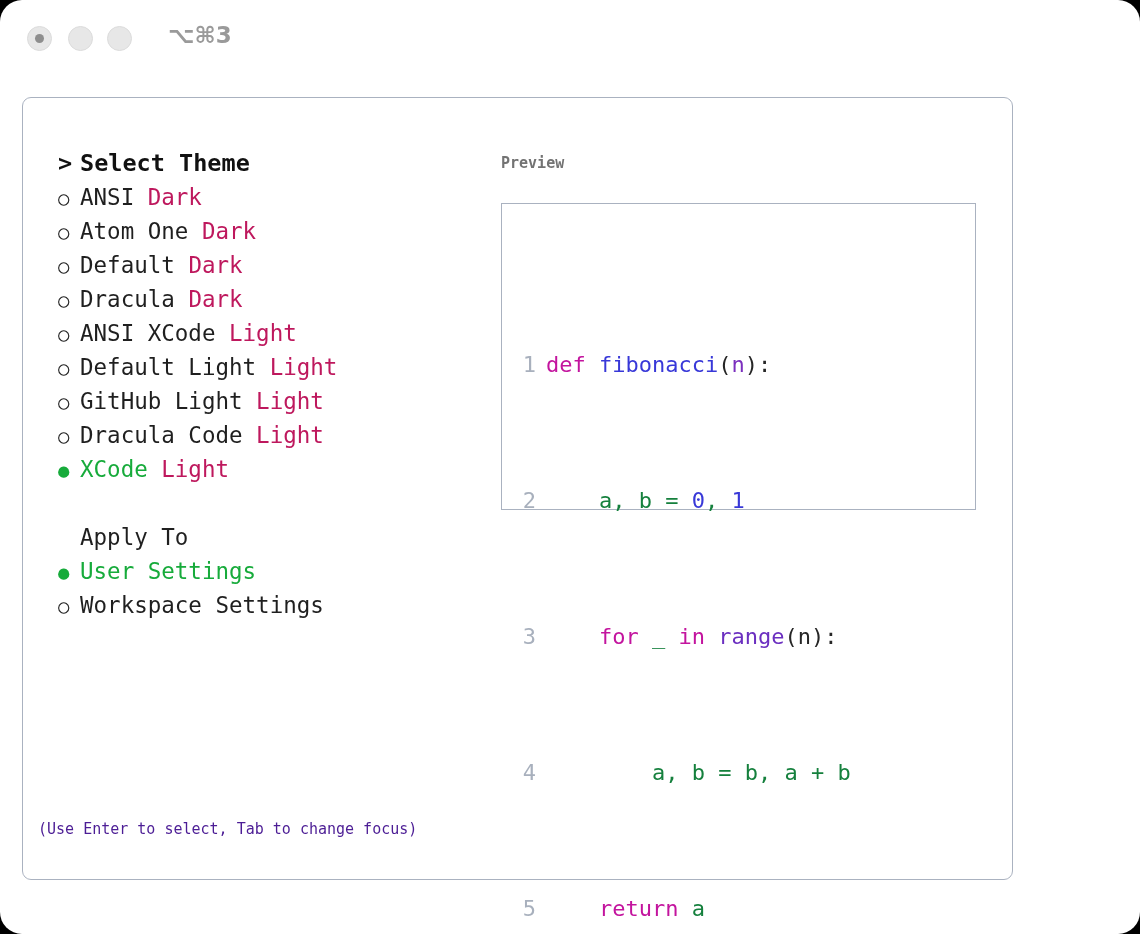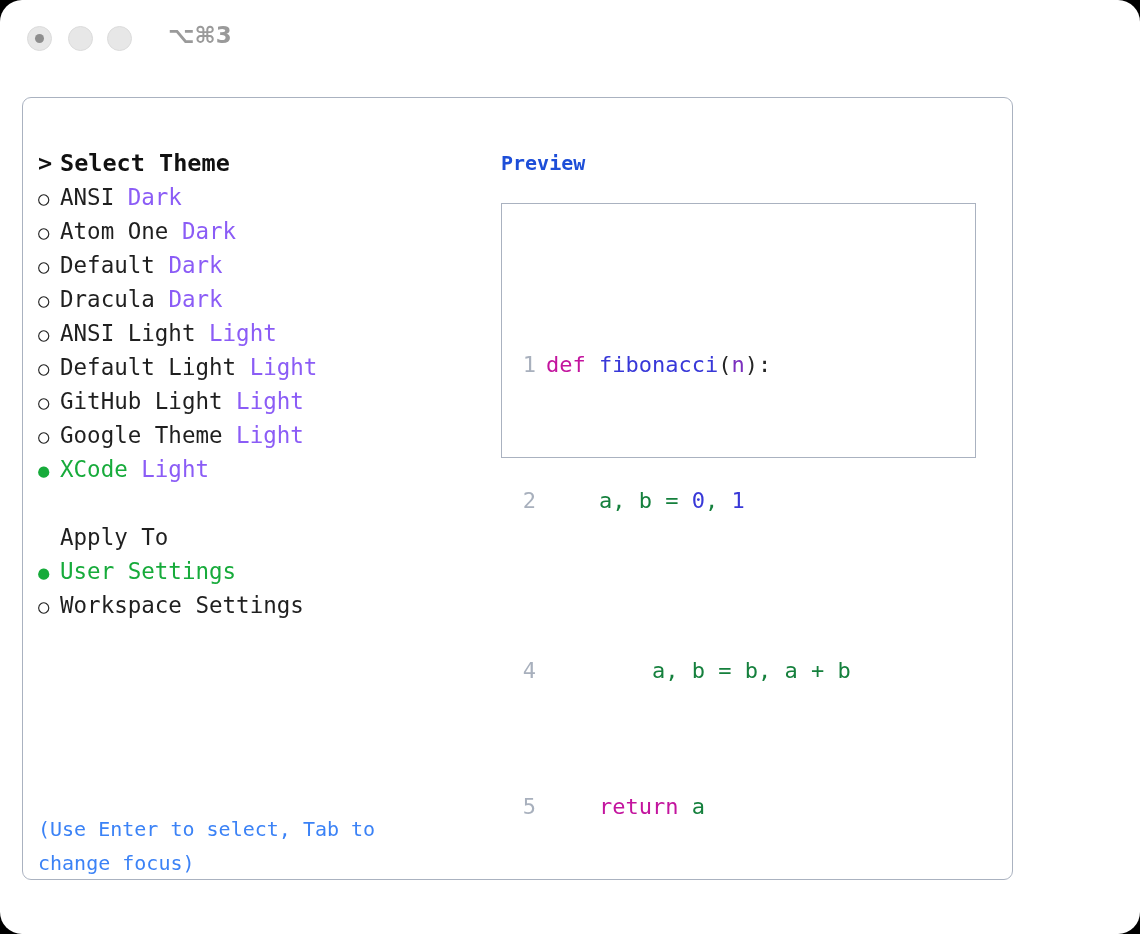--- a/index.html
+++ b/index.html
@@ -86,66 +86,67 @@
     left: 15px;
     top: 48px;
     width: 440px;
   }
   .row {
     height: 34px;
     line-height: 34px;
     font-size: 22.5px;
     white-space: nowrap;
     color: #1f1f1f;
+    margin-left: 20px;
   }
   .row .marker {
     display: inline-block;
     width: 22px;
     text-align: left;
     font-size: 19px;
   }
   .hdr {
     font-weight: bold;
     font-size: 23.5px;
     color: #111111;
   }
   .hdr .marker { font-size: 23.5px; font-weight: bold; }
   .label-name { color: #1f1f1f; }
-  .label-kind { color: #8b5cf6; }
+  .label-kind { color: #be185d; }
   .sel .label-name, .sel .marker { color: #17ab3b; }
   .sel-dot { color: #17ab3b; }
   .plain-hdr .marker { color: transparent; }
   #hint {
     position: absolute;
     left: 15px;
     top: 714px;
     width: 420px;
-    font-size: 20px;
-    line-height: 34px;
-    color: #3b82f6;
+    font-size: 15px;
+    line-height: 34px;
+    color: #4c1d95;
   }
 
   
   #right-col {
     position: absolute;
     left: 478px;
     top: 48px;
   }
   #preview-title {
-    font-size: 20px;
+    font-size: 15px;
     font-weight: bold;
-    color: #1d4ed8;
+    color: #737373;
     line-height: 34px;
   }
   #preview-box {
     position: absolute;
     left: 0px;
     top: 57px;
     width: 475px;
-    height: 255px;
+    height: 307px;
     border: 1.5px solid #aab2c0;
     box-sizing: border-box;
     background: #ffffff;
   }
   .code-area {
     position: absolute;
     left: 12px;
     top: 42px;
     font-size: 22px;
     line-height: 34px;
@@ -193,30 +194,30 @@
       <div class="row">
         <span class="marker">○</span><span class="label-name">Atom One</span> <span class="label-kind">Dark</span>
       </div>
       <div class="row">
         <span class="marker">○</span><span class="label-name">Default</span> <span class="label-kind">Dark</span>
       </div>
       <div class="row">
         <span class="marker">○</span><span class="label-name">Dracula</span> <span class="label-kind">Dark</span>
       </div>
       <div class="row">
-        <span class="marker">○</span><span class="label-name">ANSI Light</span> <span class="label-kind">Light</span>
+        <span class="marker">○</span><span class="label-name">ANSI XCode</span> <span class="label-kind">Light</span>
       </div>
       <div class="row">
         <span class="marker">○</span><span class="label-name">Default Light</span> <span class="label-kind">Light</span>
       </div>
       <div class="row">
         <span class="marker">○</span><span class="label-name">GitHub Light</span> <span class="label-kind">Light</span>
       </div>
       <div class="row">
-        <span class="marker">○</span><span class="label-name">Google Theme</span> <span class="label-kind">Light</span>
+        <span class="marker">○</span><span class="label-name">Dracula Code</span> <span class="label-kind">Light</span>
       </div>
       <div class="row sel">
         <span class="marker sel-dot">●</span><span class="label-name">XCode</span> <span class="label-kind">Light</span>
       </div>
 
       <div class="blank-line"></div>
 
       <div class="row plain-hdr">
         <span class="marker">○</span><span>Apply To</span>
       </div>
@@ -233,20 +234,21 @@
     <div id="right-col">
       <div id="preview-title">Preview</div>
 
       <div id="preview-box">
         <div class="code-area">
 
           <div><span class="ln">1</span><span class="kw">def</span><span class="txt"> </span><span class="fn">fibonacci</span><span class="punc">(</span><span class="param">n</span><span class="punc">):</span></div>
 
           <div><span class="ln">2</span><span class="txt">    a, b = </span><span class="num">0</span><span class="txt">, </span><span class="num">1</span></div>
 
+          <div><span class="ln">3</span><span class="txt">    </span><span class="kw">for</span><span class="txt"> _ </span><span class="kw">in</span><span class="txt"> </span><span class="fnp">range</span><span class="punc">(n):</span></div>
 
           <div><span class="ln">4</span><span class="txt">        a, b = b, a + b</span></div>
 
           <div><span class="ln">5</span><span class="txt">    </span><span class="kw">return</span><span class="txt"> a</span></div>
 
           
 
           
 
           

